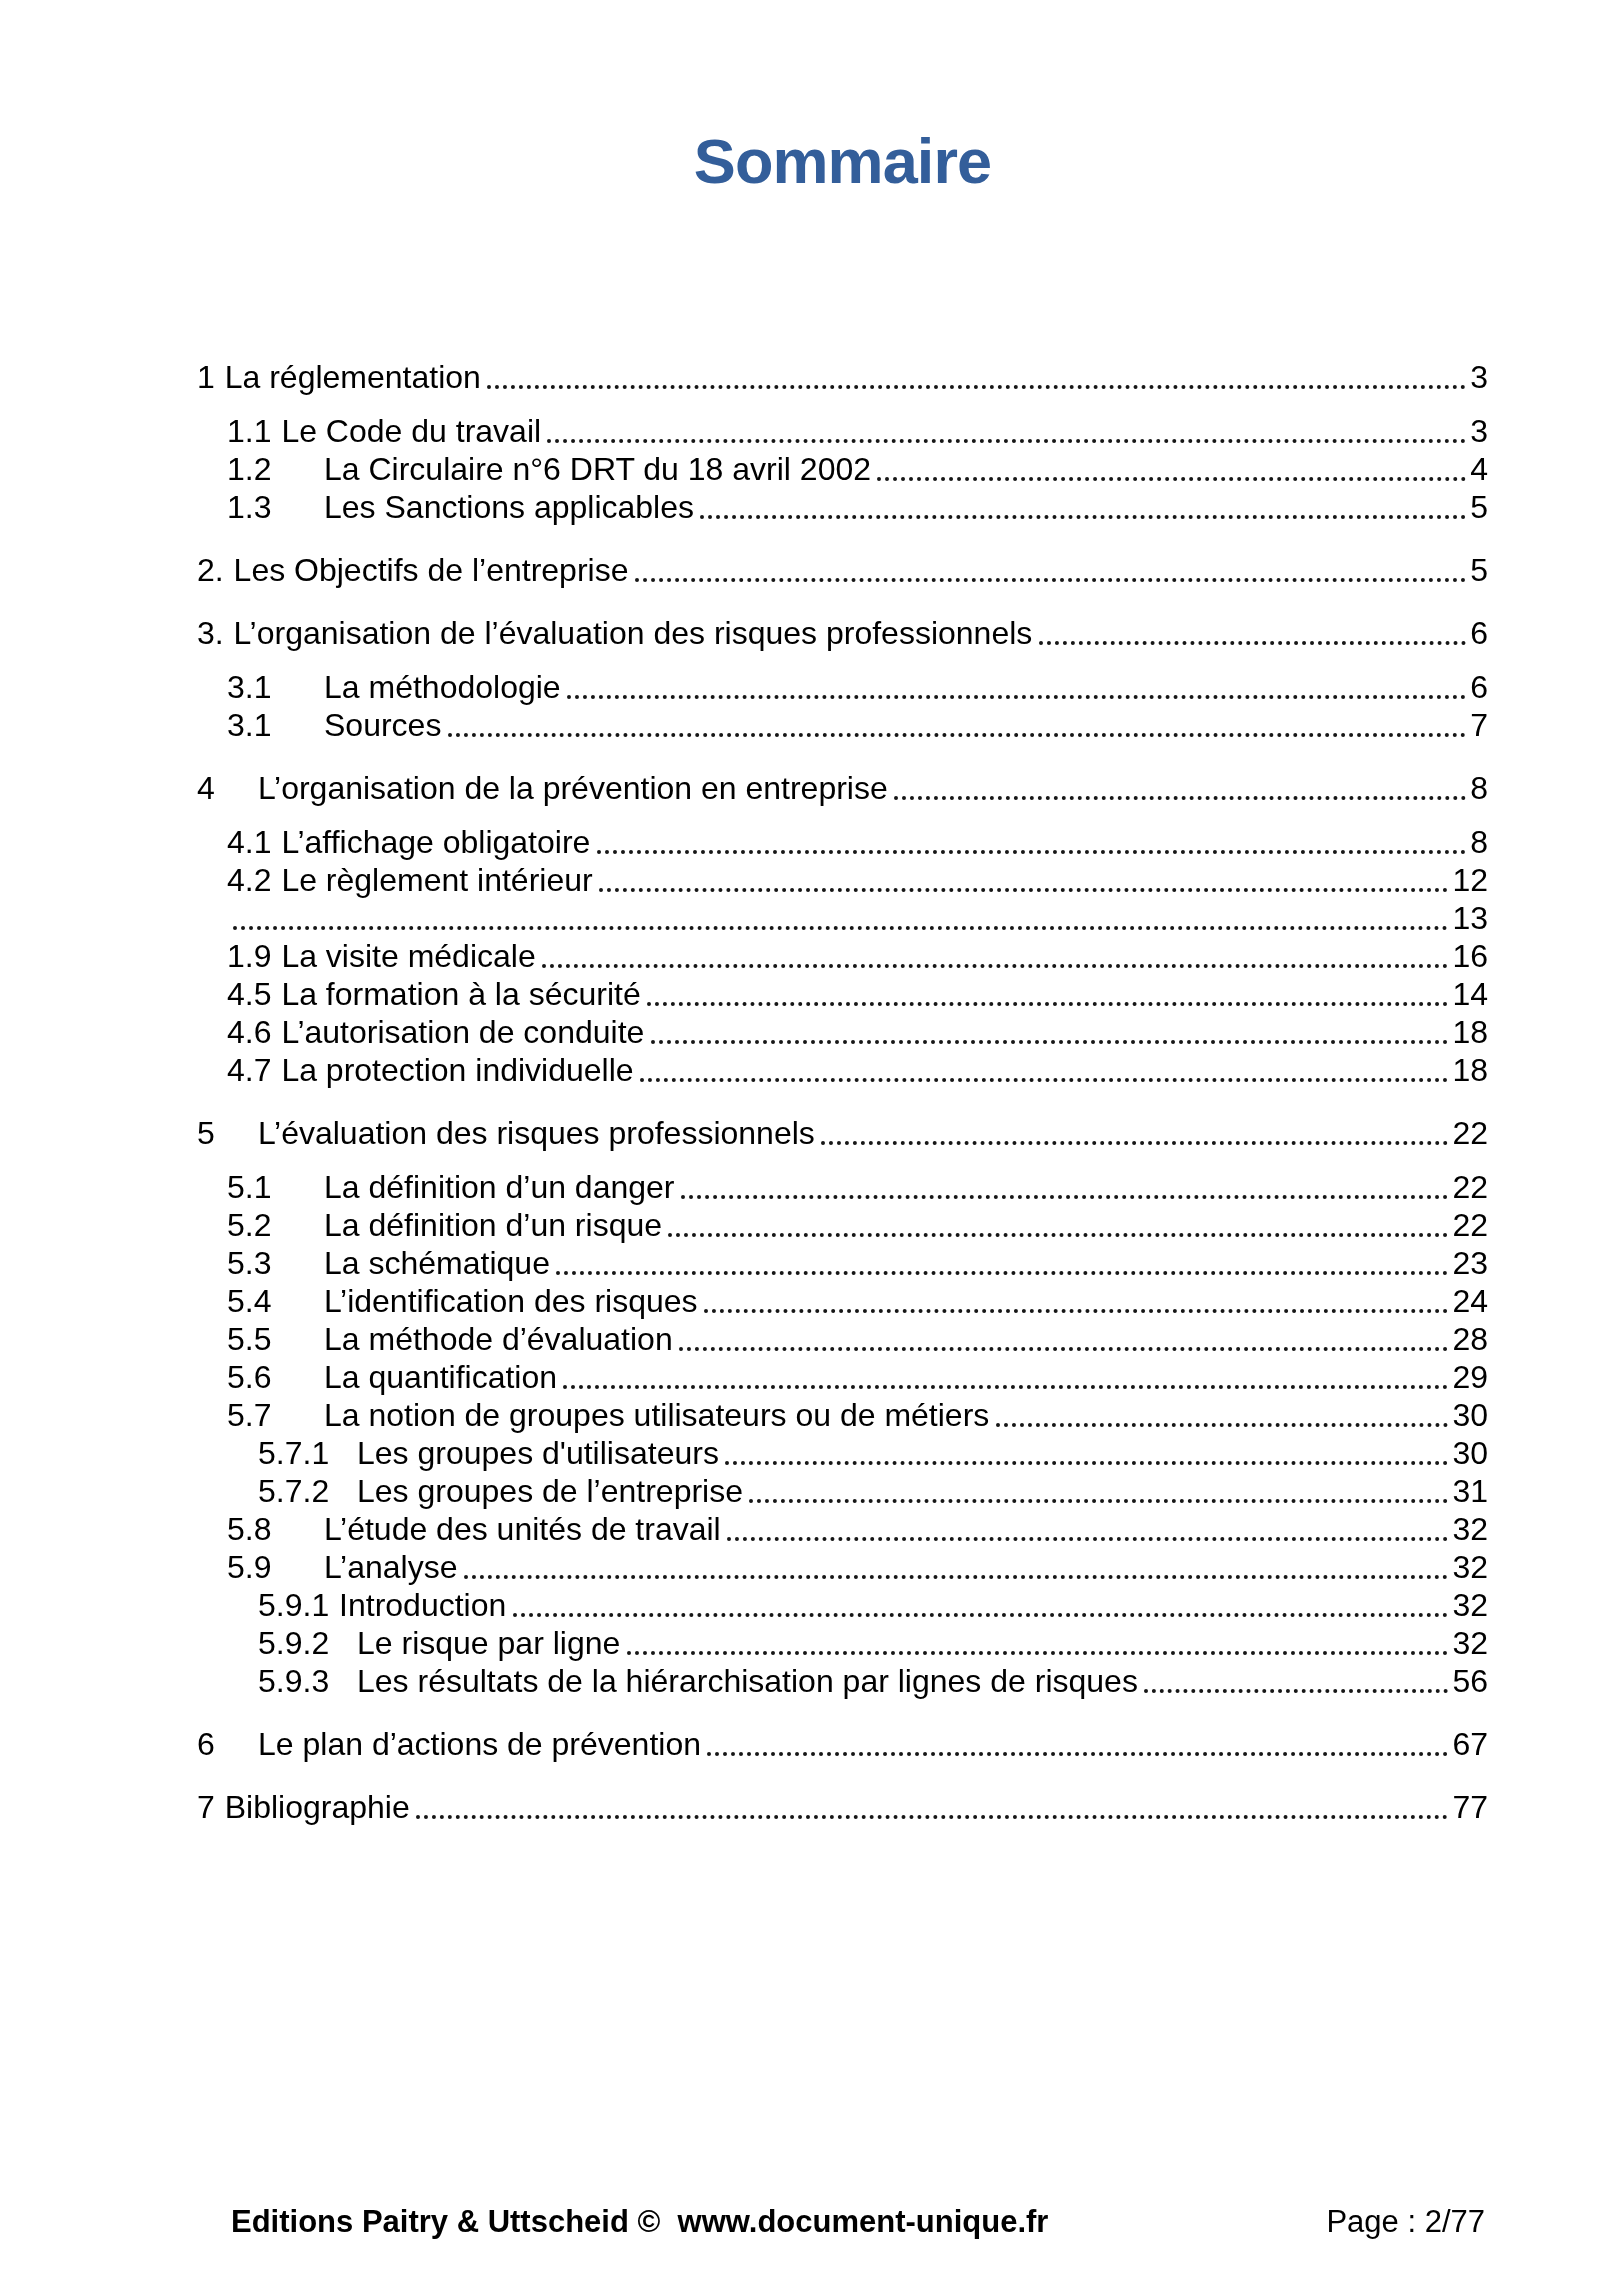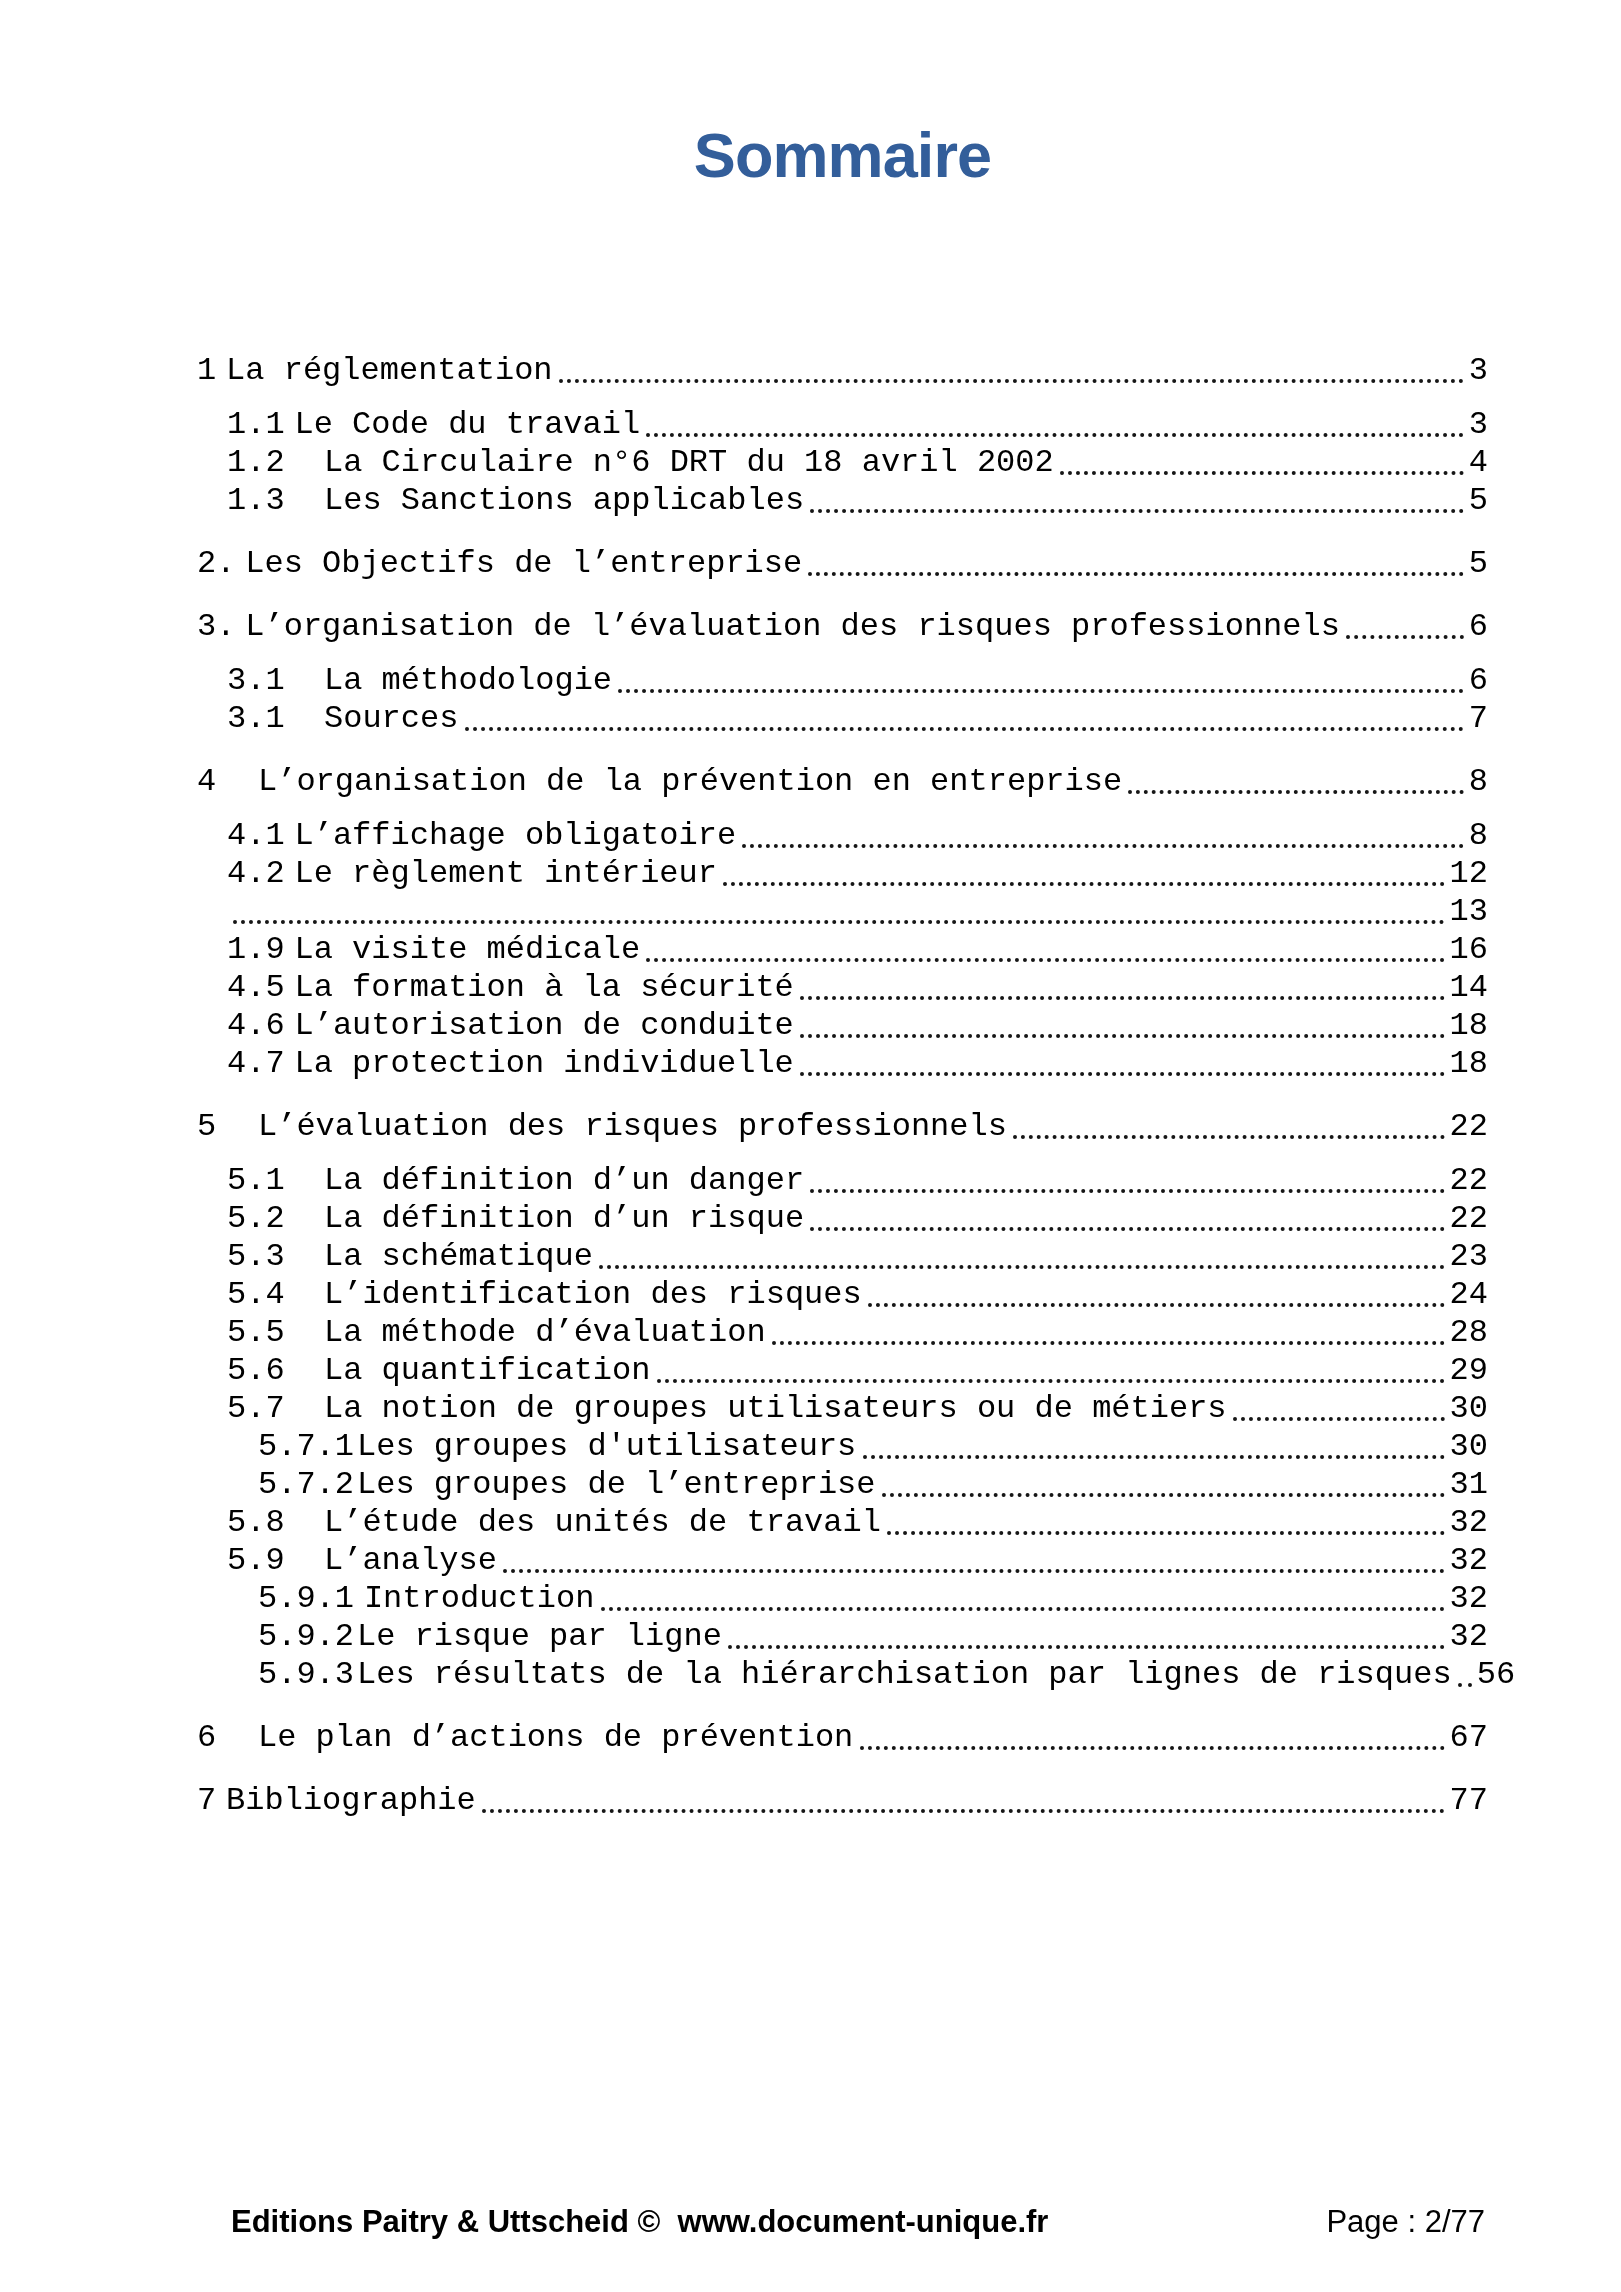--- a/index.html
+++ b/index.html
@@ -16,40 +16,39 @@
     background: var(--page-bg);
     color: var(--text-color);
     font-family: "Liberation Sans", sans-serif;
     position: relative;
     overflow: hidden;
   }
   .doc {
     padding: 0 134px 0 197px;
   }
   .title {
-    margin: 6px;
+    margin: 12px;
     padding-top: 116px;
     text-align: center;
     font-size: 63px;
     line-height: 1.05;
     font-weight: bold;
     letter-spacing: -0.9px;
     color: var(--title-color);
   }
   .toc {
     margin-top: 138px;
     padding-top: 0.9px; 
   }
   .entry {
     display: flex;
     align-items: flex-end;
     font-size: 32px;
     line-height: 38px;
     white-space: nowrap;
-    font-family: Liberation Mono, monospace;
   }
   .entry .text { white-space: pre; }
   .l1 { margin: 25px 0 16px; }
   .l2 { padding-left: 30px; }
   .l3 { padding-left: 61px; }
   .num { display: inline-block; }
   .notab .num { margin-right: 9.9px; }
   .l1.tab .num { width: 61px; }
   .l2.tab .num { width: 97px; }
   .l3.tab .num { width: 99px; }

